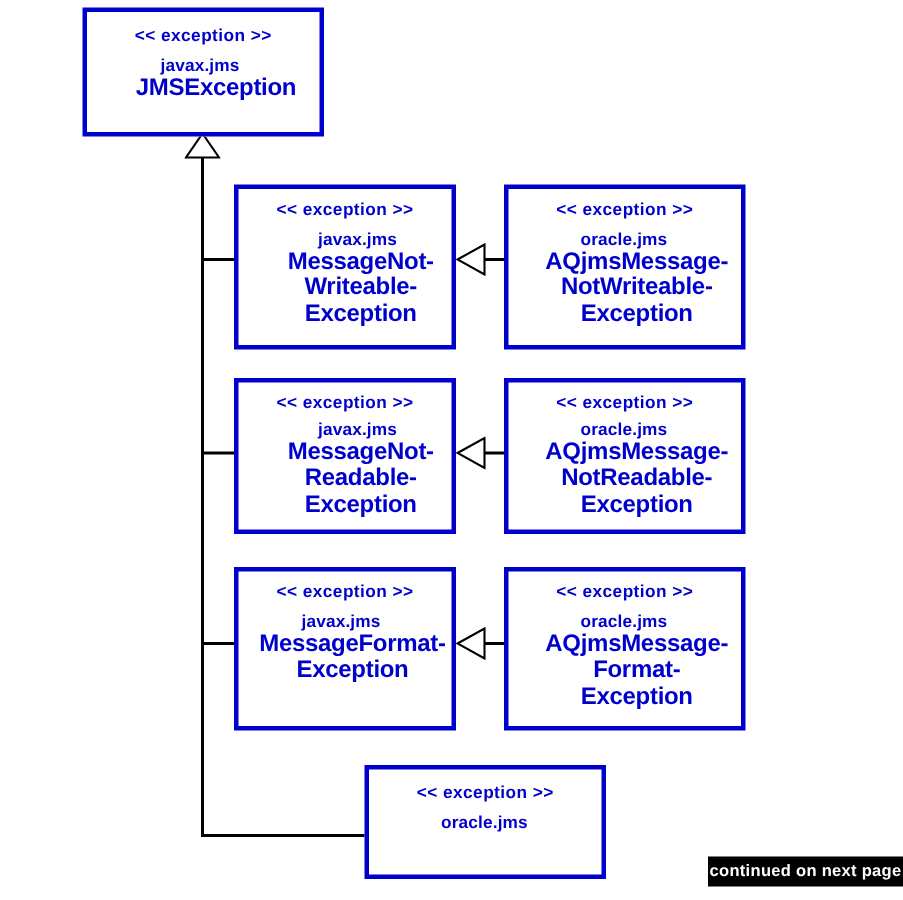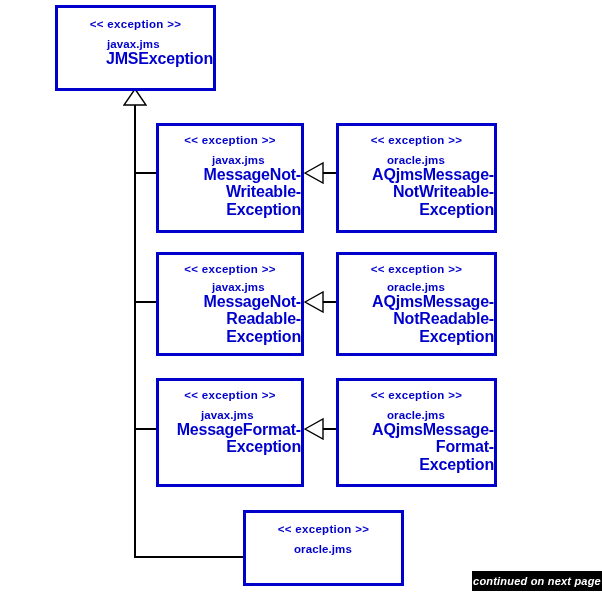--- a/index.html
+++ b/index.html
@@ -38,21 +38,21 @@
     color: #0000cc;
     text-align: left;
     letter-spacing: 0.1px;
     white-space: nowrap;
     padding-left: 32px;
   }
   .cls {
     font-size: 16px;
     font-weight: bold;
     color: #0000cc;
-    text-align: right;
+    text-align: center;
     line-height: 1.08;
     letter-spacing: -0.2px;
     white-space: pre-line;
   }
   .box-body {
     position: absolute;
     left: 0;
     right: 0;
     top: 0;
   }
@@ -196,17 +196,17 @@
 
   <div class="uml-box" style="left:243px; top:510px; width:161px; height:76px;">
     <div class="box-body" style="top:10px;">
       <div class="stereotype">&lt;&lt; exception &gt;&gt;</div>
     </div>
     <div class="box-body" style="top:30px; padding-left:16px;">
       <div class="pkg">oracle.jms</div>
     </div>
   </div>
 
-  <div class="banner" style="left:472px; top:571px; width:130px; height:20px;font-style:italic;">
+  <div class="banner" style="left:472px; top:571px; width:130px; height:20px;">
     <span>continued on next page</span>
   </div>
 
 </div>
 
 </body></html>

